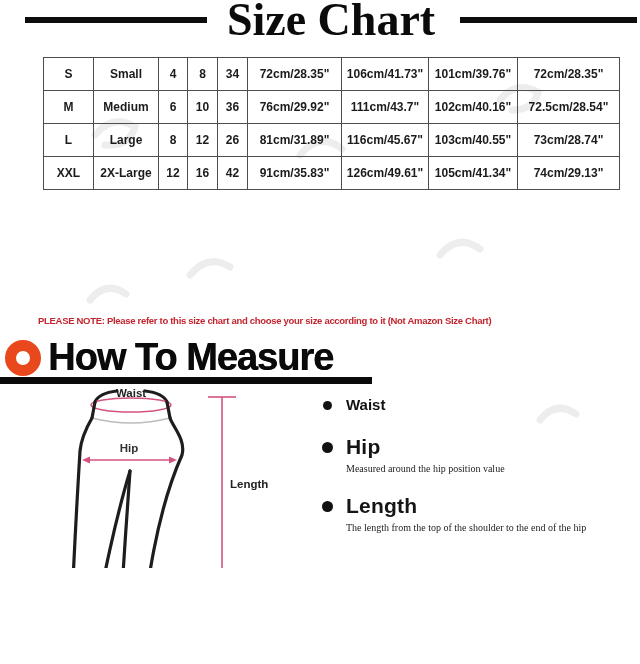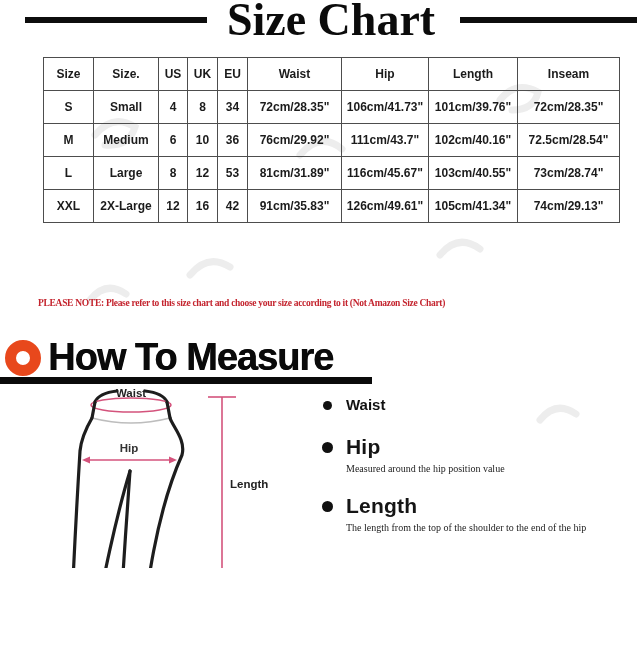--- a/index.html
+++ b/index.html
@@ -14,22 +14,22 @@
   .page-title { position:absolute; left:200px; top:-8px; width:262px; text-align:center;
     font-family:"Liberation Serif", serif; font-weight:700; font-size:46px; line-height:1.2;
     color:#0b0b0b; z-index:1; }
 
   .size-table { position:absolute; left:43px; top:57px; z-index:1;
     border-collapse:collapse; table-layout:fixed; width:576px; background:transparent; }
   .size-table th, .size-table td { border:1px solid #4d4d4d; height:33px; padding:0;
     text-align:center; vertical-align:middle; font-family:"Liberation Sans", sans-serif;
     font-size:12px; font-weight:700; color:#1b1b1b; }
 
-  .note-line { position:absolute; left:38px; top:298px; z-index:1; white-space:nowrap;
-    font-family:Liberation Serif, serif; font-size:9.5px; font-weight:700;
+  .note-line { position:absolute; left:38px; top:315px; z-index:1; white-space:nowrap;
+    font-family:Liberation Sans, sans-serif; font-size:9.5px; font-weight:700;
     letter-spacing:-0.3px; }
 
   .donut-icon { position:absolute; left:5px; top:340px; width:36px; height:36px;
     border:11px solid #e8481c; border-radius:50%; background:#fff; z-index:1; }
   .section-heading { position:absolute; left:48px; top:336px; z-index:1;
     font-size:38px; font-weight:700; letter-spacing:-1px; color:#0a0a0a;
     text-shadow:0.6px 0 0 #0a0a0a; }
   .heading-underline { position:absolute; left:0; top:377px; width:372px; height:7px;
     background:#0a0a0a; z-index:1; }
 
@@ -77,31 +77,20 @@
         <col style="width:65px">
         <col style="width:29px">
       <col style="width:30px">
         <col style="width:30px">
         <col style="width:94px">
       <col style="width:87px">
         <col style="width:89px">
         <col style="width:102px">
     </colgroup>
     <tbody>
-        <tr>
-      <th>Size</th>
-      <th>Size.</th>
-      <th>US</th>
-      <th>UK</th>
-      <th>EU</th>
-      <th>Waist</th>
-      <th>Hip</th>
-      <th>Length</th>
-      <th>Inseam</th>
-    </tr>
     <tr>
       <td>S</td>
       <td>Small</td>
       <td>4</td>
       <td>8</td>
       <td>34</td>
       <td>72cm/28.35"</td>
       <td>106cm/41.73"</td>
       <td>101cm/39.76"</td>
       <td>72cm/28.35"</td>
@@ -115,21 +104,21 @@
       <td>76cm/29.92"</td>
       <td>111cm/43.7"</td>
       <td>102cm/40.16"</td>
       <td>72.5cm/28.54"</td>
     </tr>
     <tr>
       <td>L</td>
       <td>Large</td>
       <td>8</td>
       <td>12</td>
-      <td>53</td>
+      <td>26</td>
       <td>81cm/31.89"</td>
       <td>116cm/45.67"</td>
       <td>103cm/40.55"</td>
       <td>73cm/28.74"</td>
     </tr>
     <tr>
       <td>XXL</td>
       <td>2X-Large</td>
       <td>12</td>
       <td>16</td>

